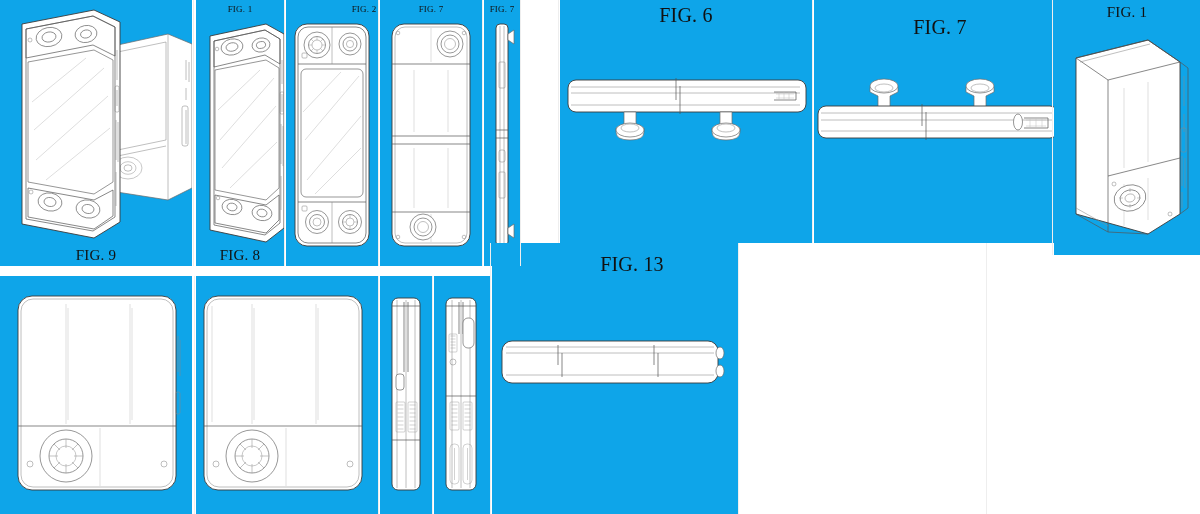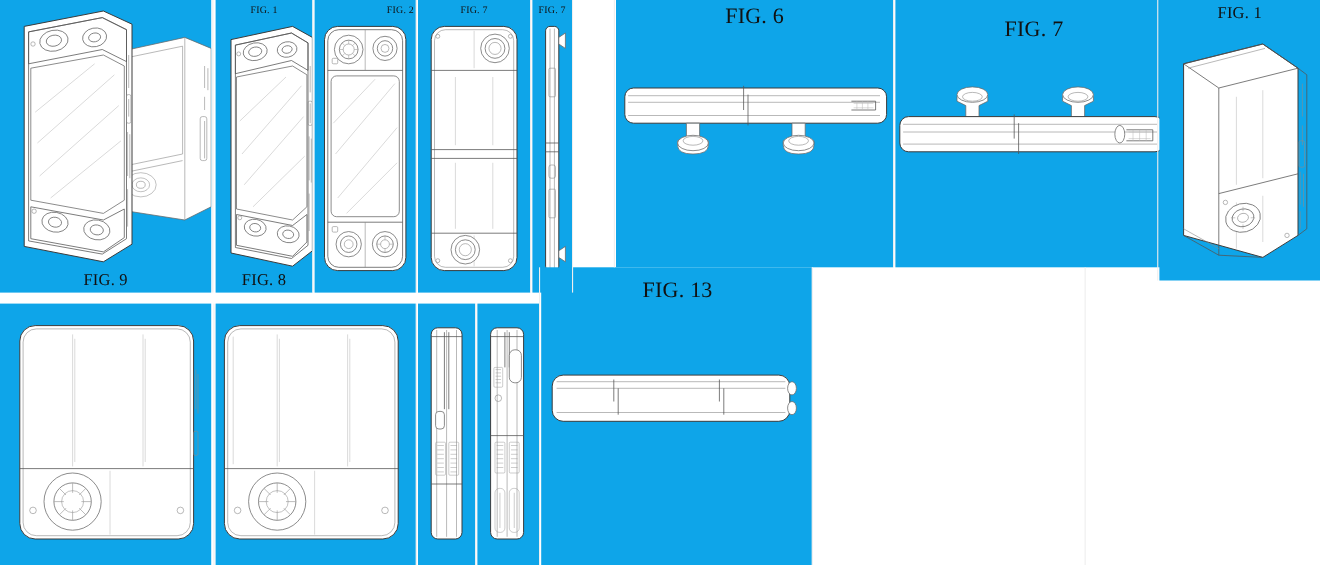--- a/index.html
+++ b/index.html
@@ -417,21 +417,21 @@
           <rect x="4" y="146" width="9" height="40" rx="4"></rect>
           <rect x="17" y="146" width="9" height="40" rx="4"></rect>
           <path d="M8.5,150 L8.5,182 M21.5,150 L21.5,182"></path>
         </g>
       </g>
     </svg>
 
   </div>
 
   <div class="panel" style="left:492px;top:243px;width:246px;height:271px;">
-    <div class="fig-label lbl-lg" style="left:1px;width:246px;top:10px;text-align:center;">FIG. 13</div>
+    <div class="fig-label lbl-lg" style="left:17px;width:246px;top:10px;text-align:center;">FIG. 13</div>
     <svg width="246" height="120" viewBox="0 0 246 120" style="position:absolute;left:0;top:80px;">
       <g transform="translate(10,0)">
         <rect class="fillw" x="0" y="18" width="216" height="42" rx="10"></rect>
         <path class="ln3" d="M4,24 L212,24 M4,30 L212,30 M4,52 L212,52"></path>
         <path class="ln2" d="M56,22 L56,42 M60,30 L60,54"></path>
         <path class="ln2" d="M152,22 L152,42 M156,30 L156,54"></path>
 
         <ellipse class="fillw2" cx="218" cy="30" rx="4" ry="6"></ellipse>
         <ellipse class="fillw2" cx="218" cy="48" rx="4" ry="6"></ellipse>
       </g>

